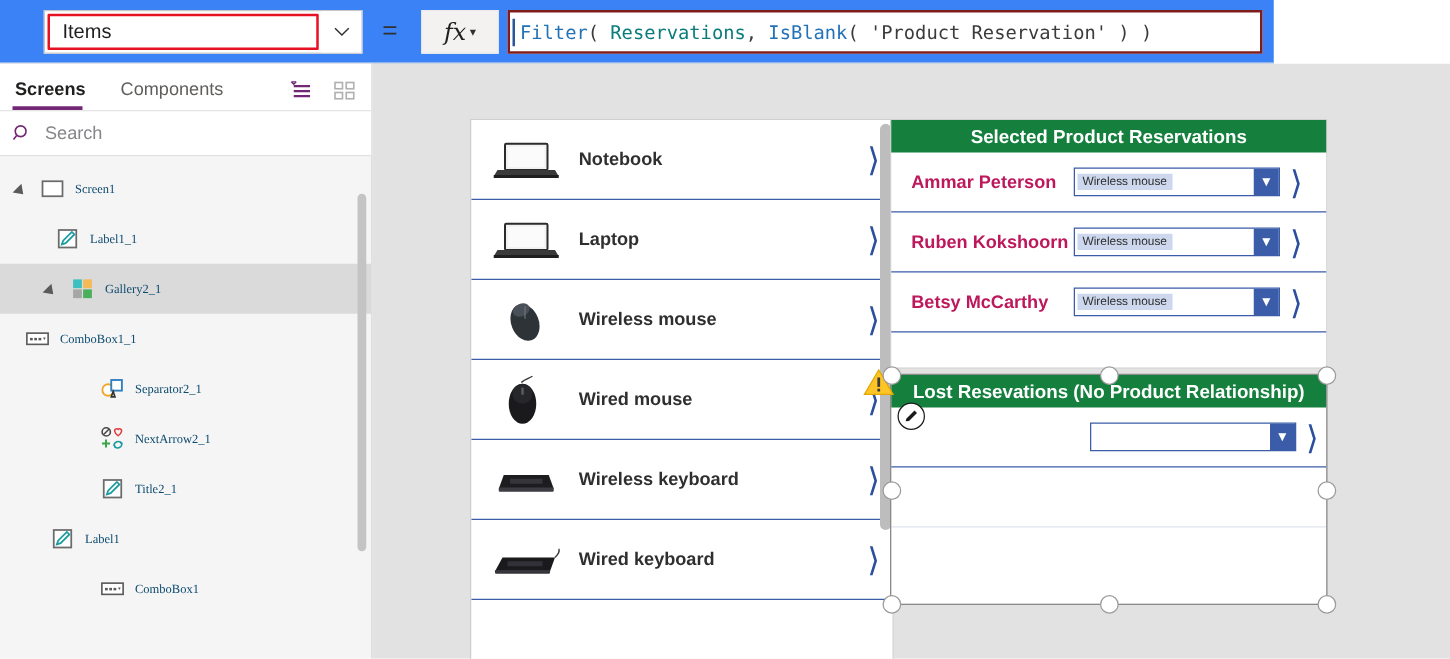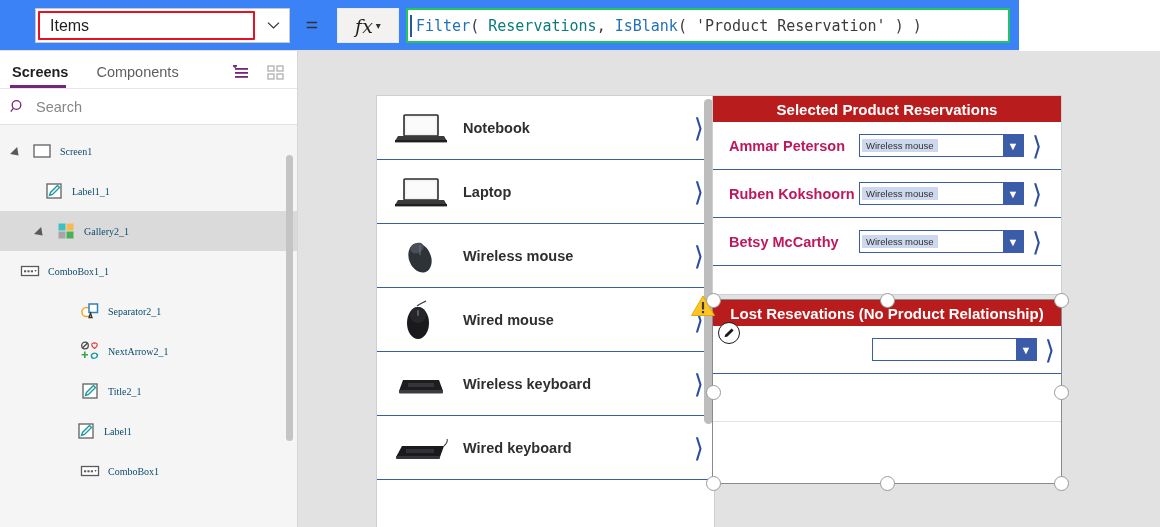--- a/index.html
+++ b/index.html
@@ -35,21 +35,21 @@
   }
   .fx-btn {
     position: absolute; left: 337px; top: 8px; width: 62px; height: 35px;
     background: #f3f2f1; border: 1px solid #ebebeb;
     display: flex; align-items: center; justify-content: center; gap: 3px;
   }
   .fx-glyph { font-family: "DejaVu Serif", serif; font-style: italic; font-size: 19px; color: #201f1e; }
   .fx-chev { font-size: 10px; color: #323130; }
   .formula-wrap {
     position: absolute; left: 406px; top: 8px; width: 604px; height: 35px;
-    border: 2px solid #22c55e; background: #fff;
+    border: 2px solid #7f1d1d; background: #fff;
     display: flex; align-items: center;
   }
   .formula-caret { width: 2px; height: 22px; background: #2b579a; margin-left: 2px; flex: 0 0 auto; }
   .formula-text {
     font-family: "DejaVu Sans Mono", monospace; font-size: 15px;
     white-space: pre; letter-spacing: 0px; padding-left: 4px;
   }
   .tok-fn { color: #2372b8; }
   .tok-tbl { color: #0b7b7b; }
   .tok-pun { color: #3b3b3b; }
@@ -129,21 +129,21 @@
     position: absolute; right: 1px; top: 3px; width: 9px; height: 325px;
     background: #bdbdbd; border-radius: 5px;
   }
 
   
   .sel-gallery {
     position: absolute; left: 414px; top: 44px; width: 350px; height: 200px;
     background: #ffffff; border: 1px solid #cfcfcf;
   }
   .panel-header {
-    height: 26px; background: #b91c1c; color: #ffffff;
+    height: 26px; background: #15803d; color: #ffffff;
     display: flex; align-items: center; justify-content: center;
     font-size: 15px; font-weight: bold;
   }
   .res-row {
     height: 48px; display: flex; align-items: center;
     padding: 0 6px 0 16px; border-bottom: 1px solid #3b5ca8;
   }
   .res-name { font-size: 14.5px; font-weight: bold; color: #be185d; width: 130px; }
   .combobox {
     width: 165px; height: 23px; border: 1px solid #3b5ca8; background: #fff;
@@ -320,21 +320,21 @@
         <div class="tree-row" style="padding-left: 60px;">
           <div class="tree-caret" style="visibility: hidden;"></div>
           <div class="tree-ico">
             <svg width="22" height="22" viewBox="0 0 22 22">
               <rect x="4" y="4" width="14" height="14" fill="#fff" stroke="#6b6b6b" stroke-width="1.4"></rect>
               <path d="M6.5 15.5 L7.5 12.5 L14.5 5.5 L16.5 7.5 L9.5 14.5 Z" fill="none" stroke="#1a9ba1" stroke-width="1.4"></path>
             </svg>
           </div>
           <span class="tree-label">Title2_1</span>
         </div>
-        <div class="tree-row" style="padding-left: 56px;">
+        <div class="tree-row" style="padding-left: 20px;">
           <div class="tree-caret" style="visibility: hidden;"></div>
           <div class="tree-ico">
             <svg width="22" height="22" viewBox="0 0 22 22">
               <rect x="4" y="4" width="14" height="14" fill="#fff" stroke="#6b6b6b" stroke-width="1.4"></rect>
               <path d="M6.5 15.5 L7.5 12.5 L14.5 5.5 L16.5 7.5 L9.5 14.5 Z" fill="none" stroke="#1a9ba1" stroke-width="1.4"></path>
             </svg>
           </div>
           <span class="tree-label">Label1</span>
         </div>
         <div class="tree-row" style="padding-left: 60px;">

